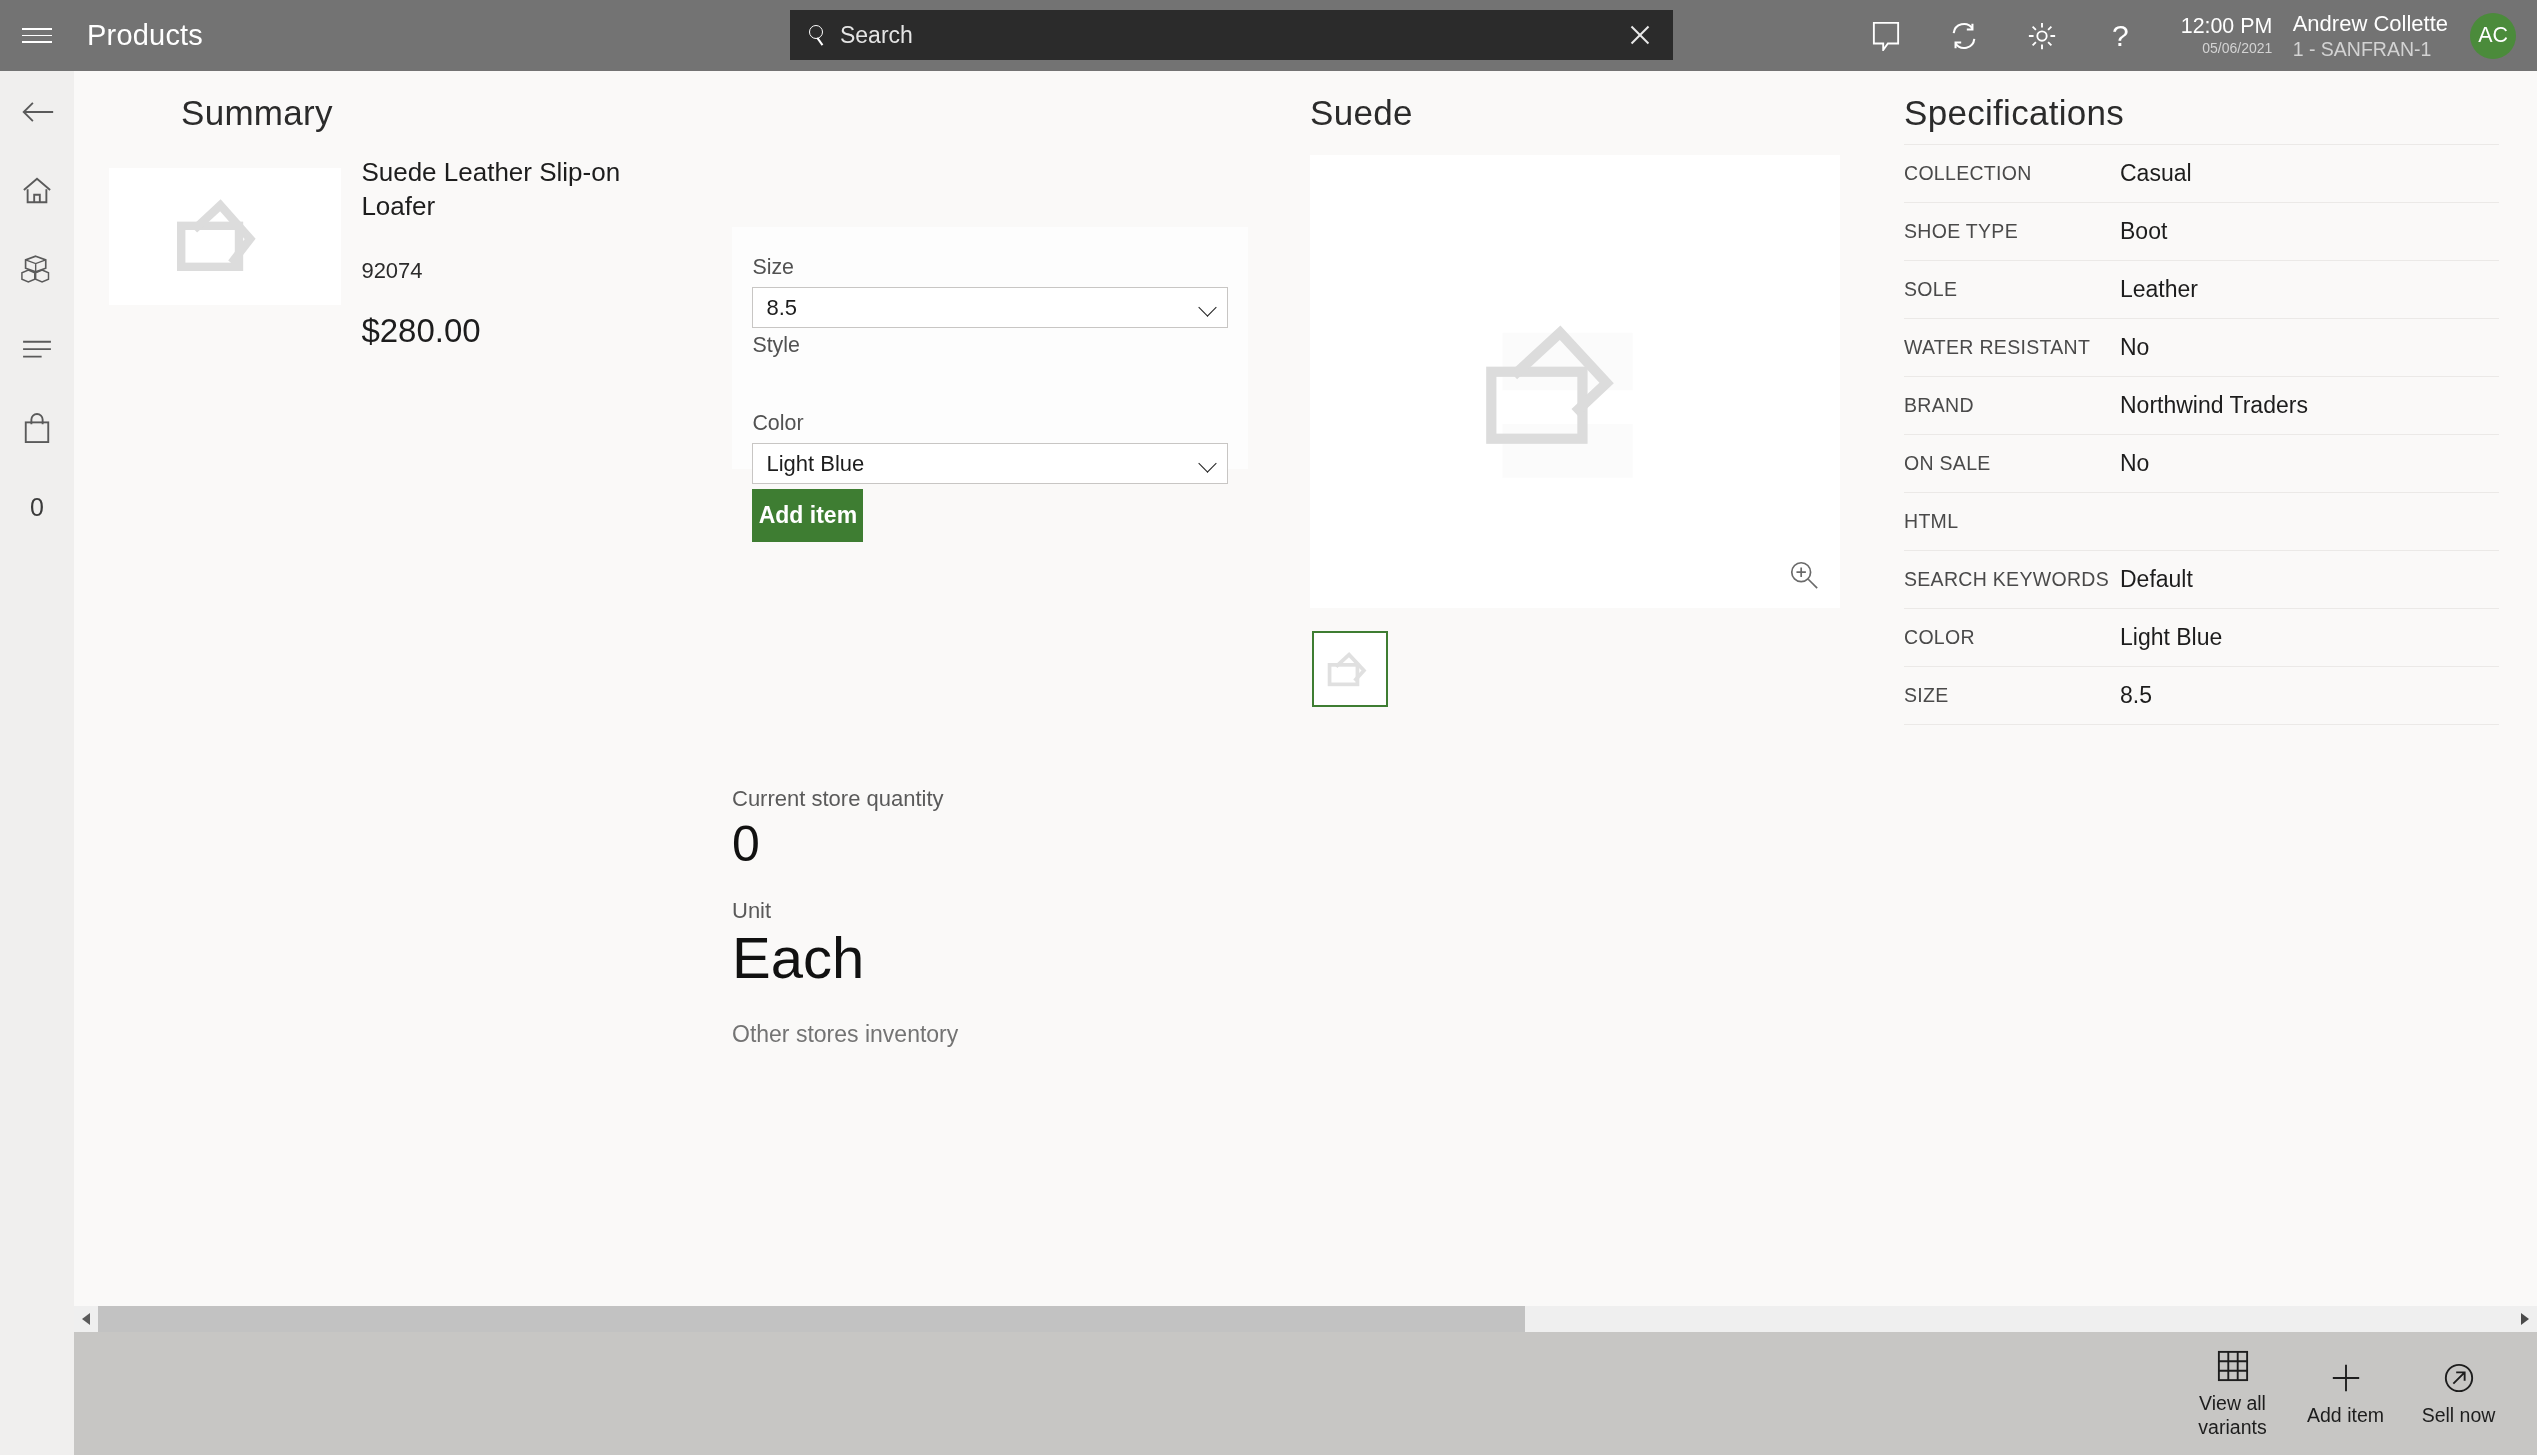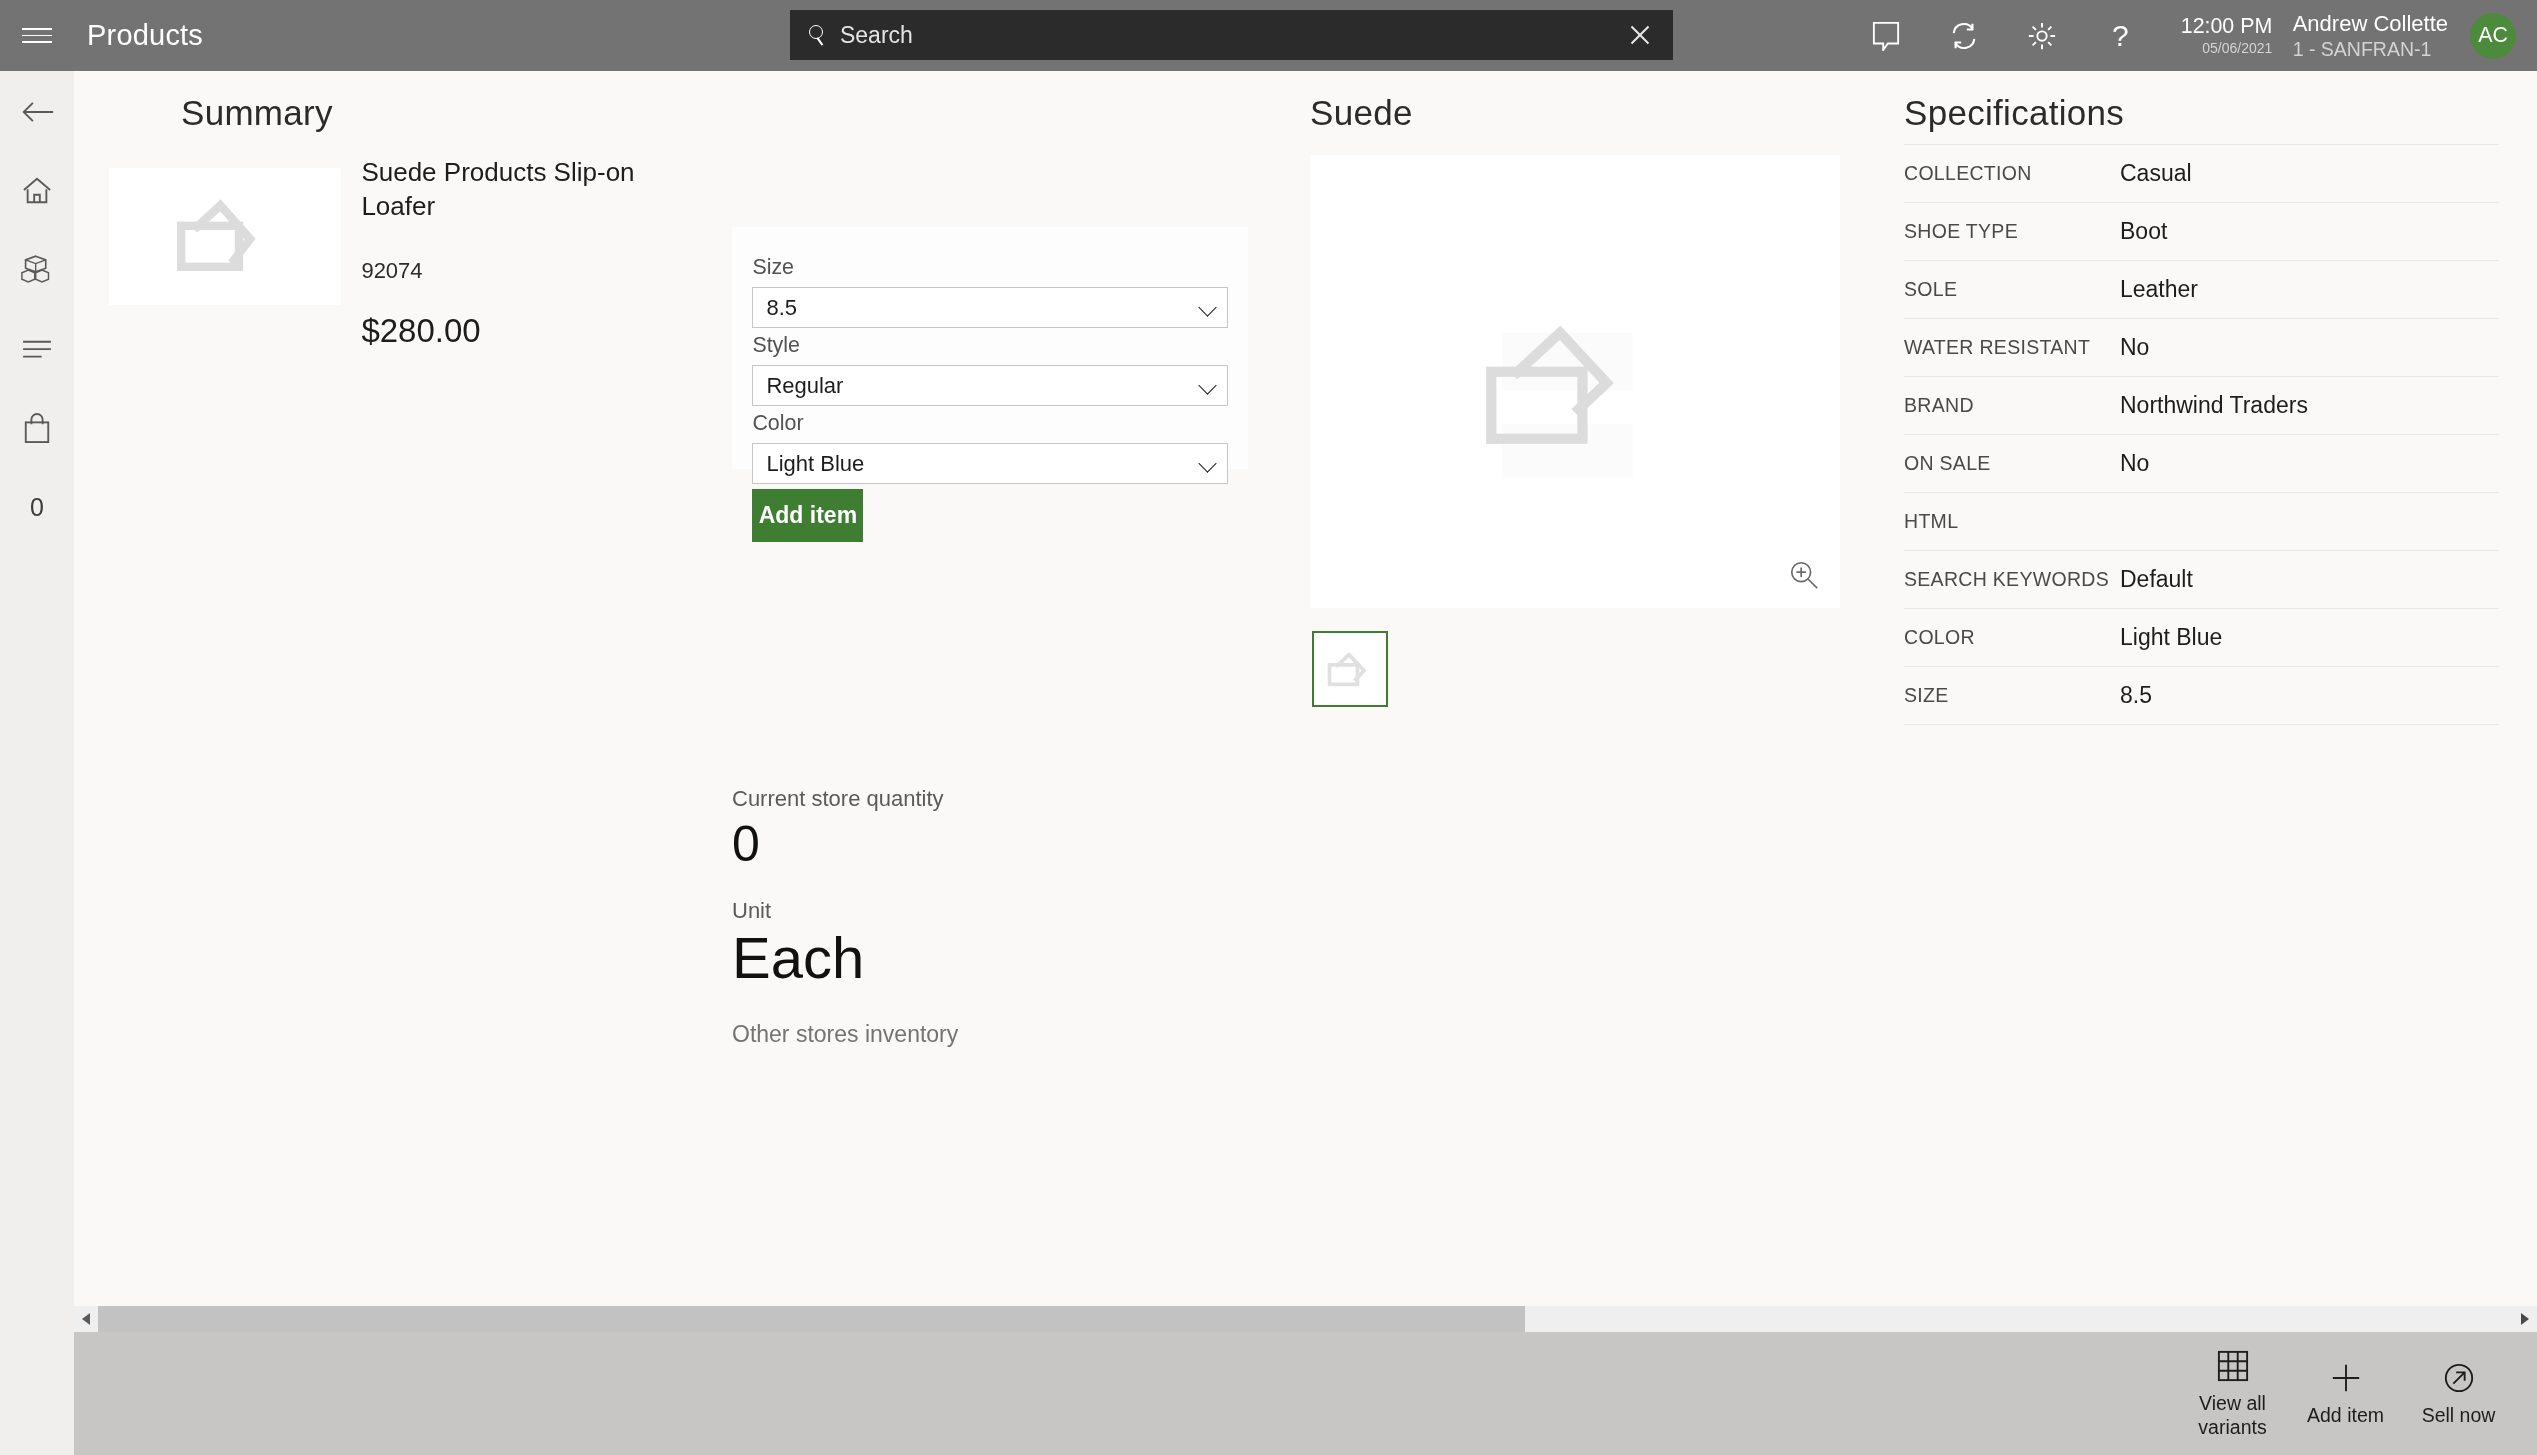--- a/index.html
+++ b/index.html
@@ -307,43 +307,39 @@
   </div>
 
   <div id="prodrow">
     <div id="prod-thumb">
       <svg width="110" height="82" viewBox="0 0 118 88">
         <rect x="12" y="32" width="62" height="44" fill="none" stroke="#dcdcdc" stroke-width="9"></rect>
         <path d="M26 36 L54 10 L86 46 L66 72" fill="none" stroke="#dcdcdc" stroke-width="9"></path>
       </svg>
     </div>
     <div id="prod-info">
-      <div id="prod-name">Suede Products Slip-on Loafer</div>
+      <div id="prod-name">Suede Leather Slip-on Loafer</div>
       <div id="prod-sku">92074</div>
       <div id="prod-price">$280.00</div>
     </div>
   </div>
 
   <div id="variant-card">
     <div id="variant-card-inner"></div>
 
     <div class="fld" style="top:28px;">
       <div class="fld-label">Size</div>
       <div class="sel">
         <span>8.5</span>
         <span class="chev"></span>
       </div>
     </div>
 
     <div class="fld" style="top:106px;">
       <div class="fld-label">Style</div>
-      <div class="sel">
-        <span>Regular</span>
-        <span class="chev"></span>
-      </div>
     </div>
 
     <div class="fld" style="top:184px;">
       <div class="fld-label">Color</div>
       <div class="sel">
         <span>Light Blue</span>
         <span class="chev"></span>
       </div>
     </div>
 

